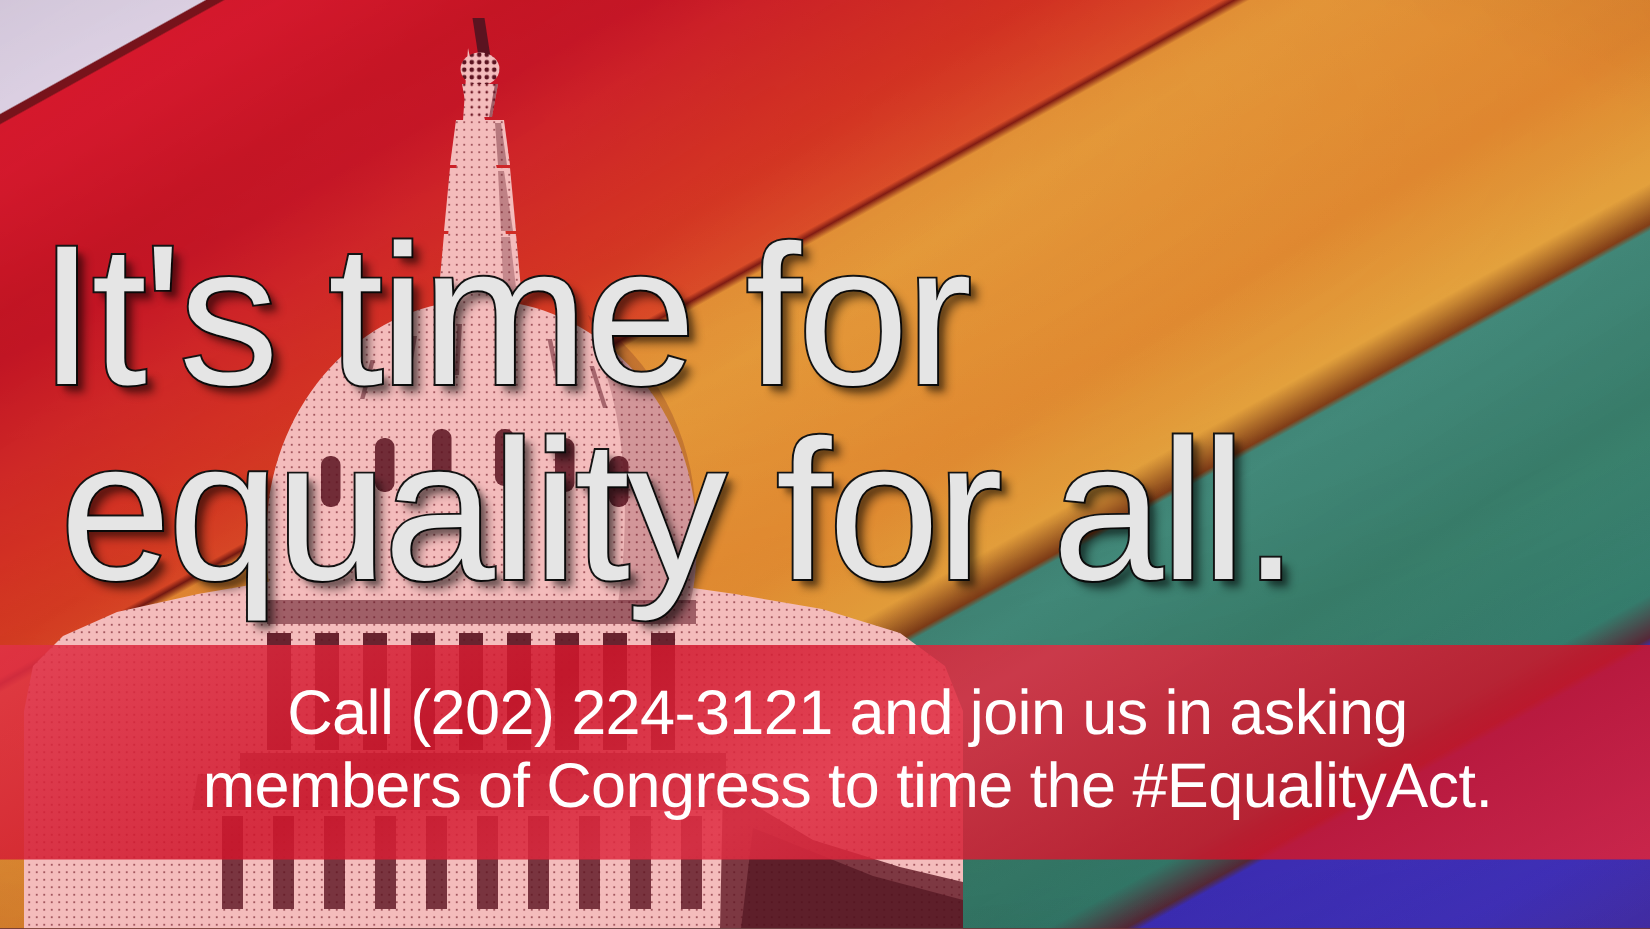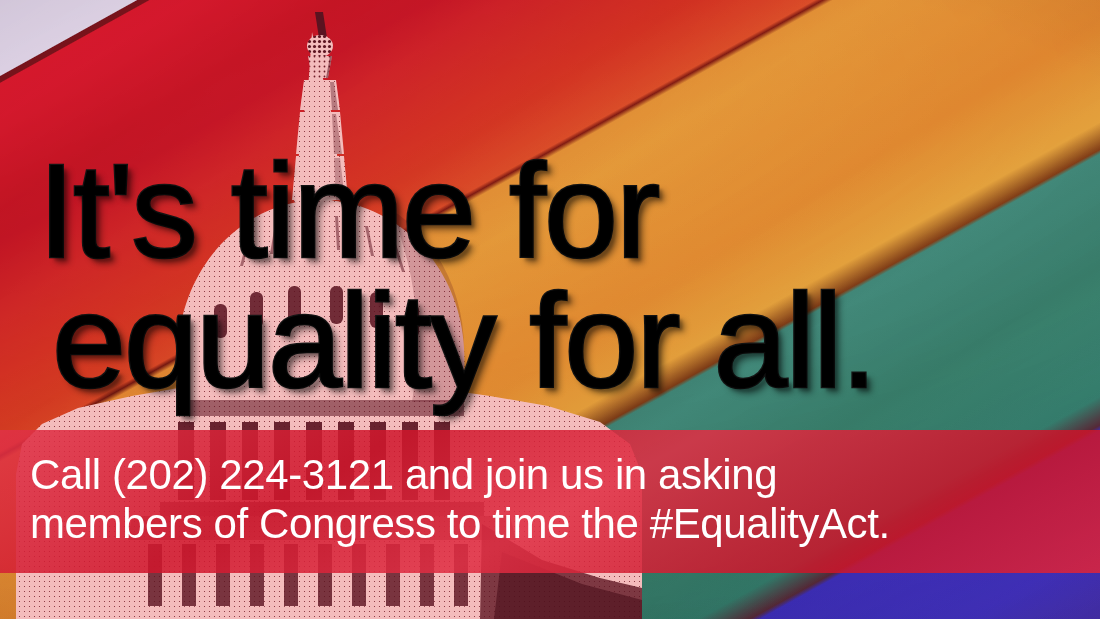--- a/index.html
+++ b/index.html
@@ -66,24 +66,24 @@
     top:4px;
     width:700px;
     height:615px;
     pointer-events:none;
   }
   .capitol-wrap svg{display:block;width:100%;height:100%;}
 
   
   .headline{
     position:absolute;
-    left:38px;
+    left:26px;
     top:58px;
     width:1046px;
-    color:#000000;
+    color:#e5e5e5;
     font-size:133px;
     line-height:0.975;
     font-weight:400;
     letter-spacing:-2.0px;
     text-shadow:
       6px 6px 6px rgba(0,0,0,0.42),
       4px 4px 3px rgba(0,0,0,0.22);
     -webkit-text-stroke:2.6px #141414;
     paint-order:stroke fill;
   }
@@ -107,20 +107,21 @@
   }
   .cta-text{
     position:relative;
     margin:0;
     padding:21px 0 0 30px;
     color:#ffffff;
     font-size:42px;
     line-height:1.16;
     font-weight:400;
     letter-spacing:-0.4px;
+    text-align:center;
   }
   .cta-text .line{display:block;white-space:nowrap;}
 </style>
 </head>
 <body>
 
 <div id="poster">
 
   <div class="flag-layer"></div>
   <div class="flag-folds"></div>

